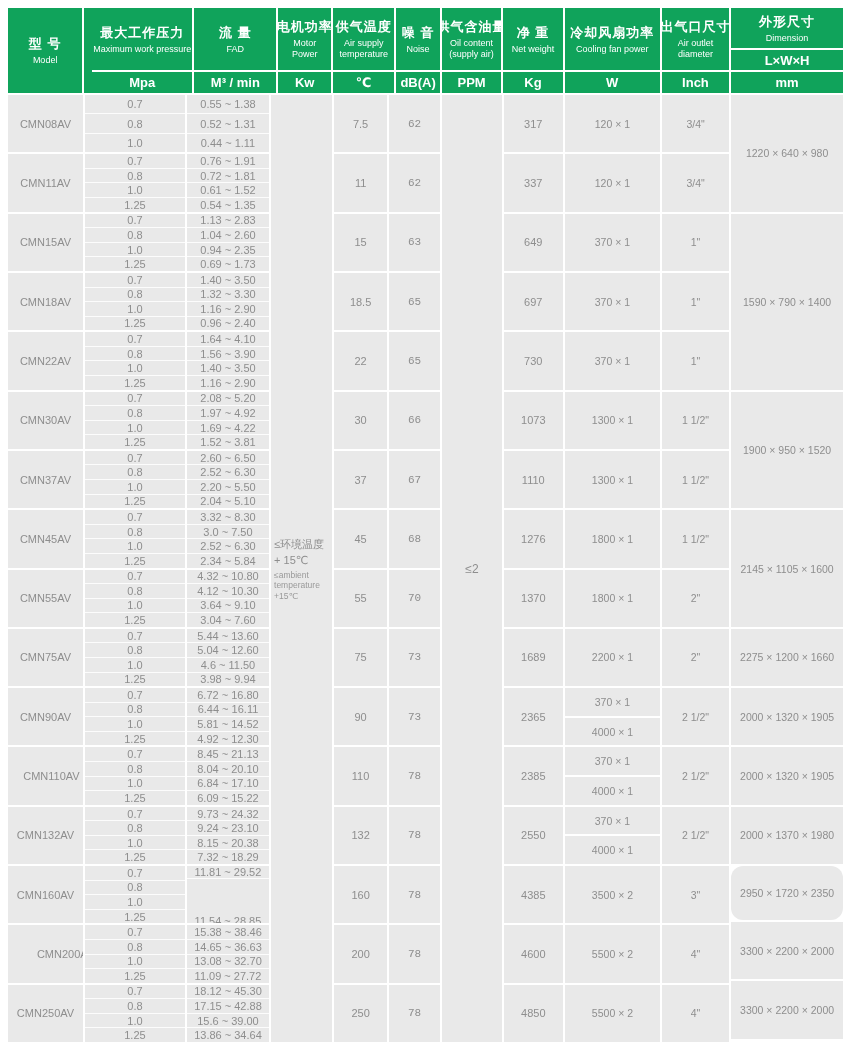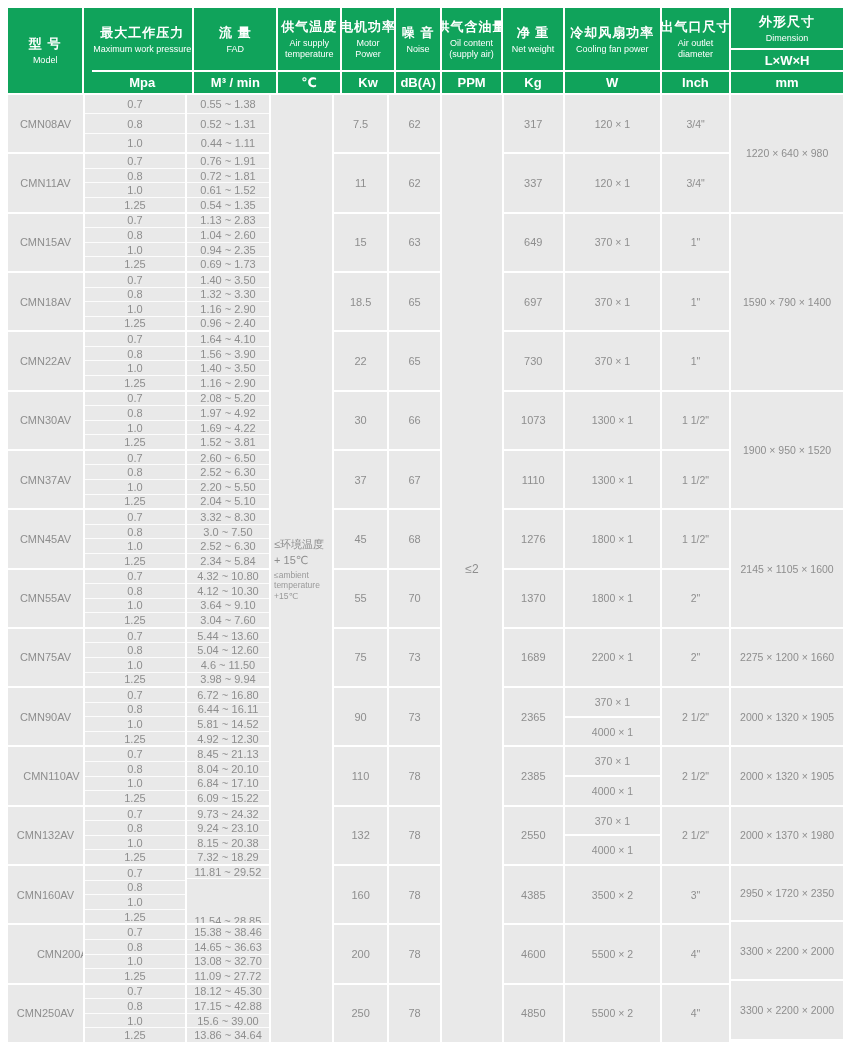--- a/index.html
+++ b/index.html
@@ -48,33 +48,33 @@
           </div>
           <div class="hunit">Mpa</div>
         </div>
         <div class="hcell" style="width: 83px;">
           <div class="hmain">
             <div class="hzh">流 量</div>
             <div class="hen">FAD</div>
           </div>
           <div class="hunit">M³ / min</div>
         </div>
+        <div class="hcell" style="width: 53px;">
+          <div class="hmain">
+            <div class="hzh">电机功率</div>
+            <div class="hen">Motor Power</div>
+          </div>
+          <div class="hunit">Kw</div>
+        </div>
         <div class="hcell" style="width: 62px;">
           <div class="hmain">
             <div class="hzh">供气温度</div>
             <div class="hen">Air supply temperature</div>
           </div>
           <div class="hunit">℃</div>
-        </div>
-        <div class="hcell" style="width: 53px;">
-          <div class="hmain">
-            <div class="hzh">电机功率</div>
-            <div class="hen">Motor Power</div>
-          </div>
-          <div class="hunit">Kw</div>
         </div>
         <div class="hcell" style="width: 44px;">
           <div class="hmain">
             <div class="hzh">噪 音</div>
             <div class="hen">Noise</div>
           </div>
           <div class="hunit">dB(A)</div>
         </div>
         <div class="hcell" style="width: 60px;">
           <div class="hmain">
@@ -343,21 +343,21 @@
           <div class="cell" style="height: 57.3125px;">45</div>
           <div class="cell" style="height: 57.3125px;">55</div>
           <div class="cell" style="height: 57.3125px;">75</div>
           <div class="cell" style="height: 57.3125px;">90</div>
           <div class="cell" style="height: 57.3125px;">110</div>
           <div class="cell" style="height: 57.3125px;">132</div>
           <div class="cell" style="height: 57.3125px;">160</div>
           <div class="cell" style="height: 57.3125px;">200</div>
           <div class="cell" style="height: 57.3125px;">250</div>
         </div>
-        <div class="col" style="width: 52px;">
+        <div class="col" style="width: 52px; font-family: Liberation Mono, monospace;">
           <div class="cell" style="height: 57.3125px;">62</div>
           <div class="cell" style="height: 57.3125px;">62</div>
           <div class="cell" style="height: 57.3125px;">63</div>
           <div class="cell" style="height: 57.3125px;">65</div>
           <div class="cell" style="height: 57.3125px;">65</div>
           <div class="cell" style="height: 57.3125px;">66</div>
           <div class="cell" style="height: 57.3125px;">67</div>
           <div class="cell" style="height: 57.3125px;">68</div>
           <div class="cell" style="height: 57.3125px;">70</div>
           <div class="cell" style="height: 57.3125px;">73</div>
@@ -462,19 +462,19 @@
         </div>
         <div class="col" style="width: 113px;">
           <div class="cell small" style="height: 116.625px;">1220 × 640 × 980</div>
           <div class="cell small" style="height: 175.938px;">1590 × 790 × 1400</div>
           <div class="cell small" style="height: 116.625px;">1900 × 950 × 1520</div>
           <div class="cell small" style="height: 116.625px;">2145 × 1105 × 1600</div>
           <div class="cell small" style="height: 57.3125px;">2275 × 1200 × 1660</div>
           <div class="cell small" style="height: 57.3125px;">2000 × 1320 × 1905</div>
           <div class="cell small" style="height: 57.3125px;">2000 × 1320 × 1905</div>
           <div class="cell small" style="height: 57.3125px;">2000 × 1370 × 1980</div>
-          <div class="cell small" style="height: 54px;">2950 × 1720 × 2350</div>
+          <div class="cell small" style="height: 54px; border-radius: 12px;">2950 × 1720 × 2350</div>
           <div class="cell small" style="height: 57.3125px;">3300 × 2200 × 2000</div>
           <div class="cell small" style="height: 57.3125px;">3300 × 2200 × 2000</div>
         </div>
       </div>
   </div>
 </div>
 
 </body></html>

